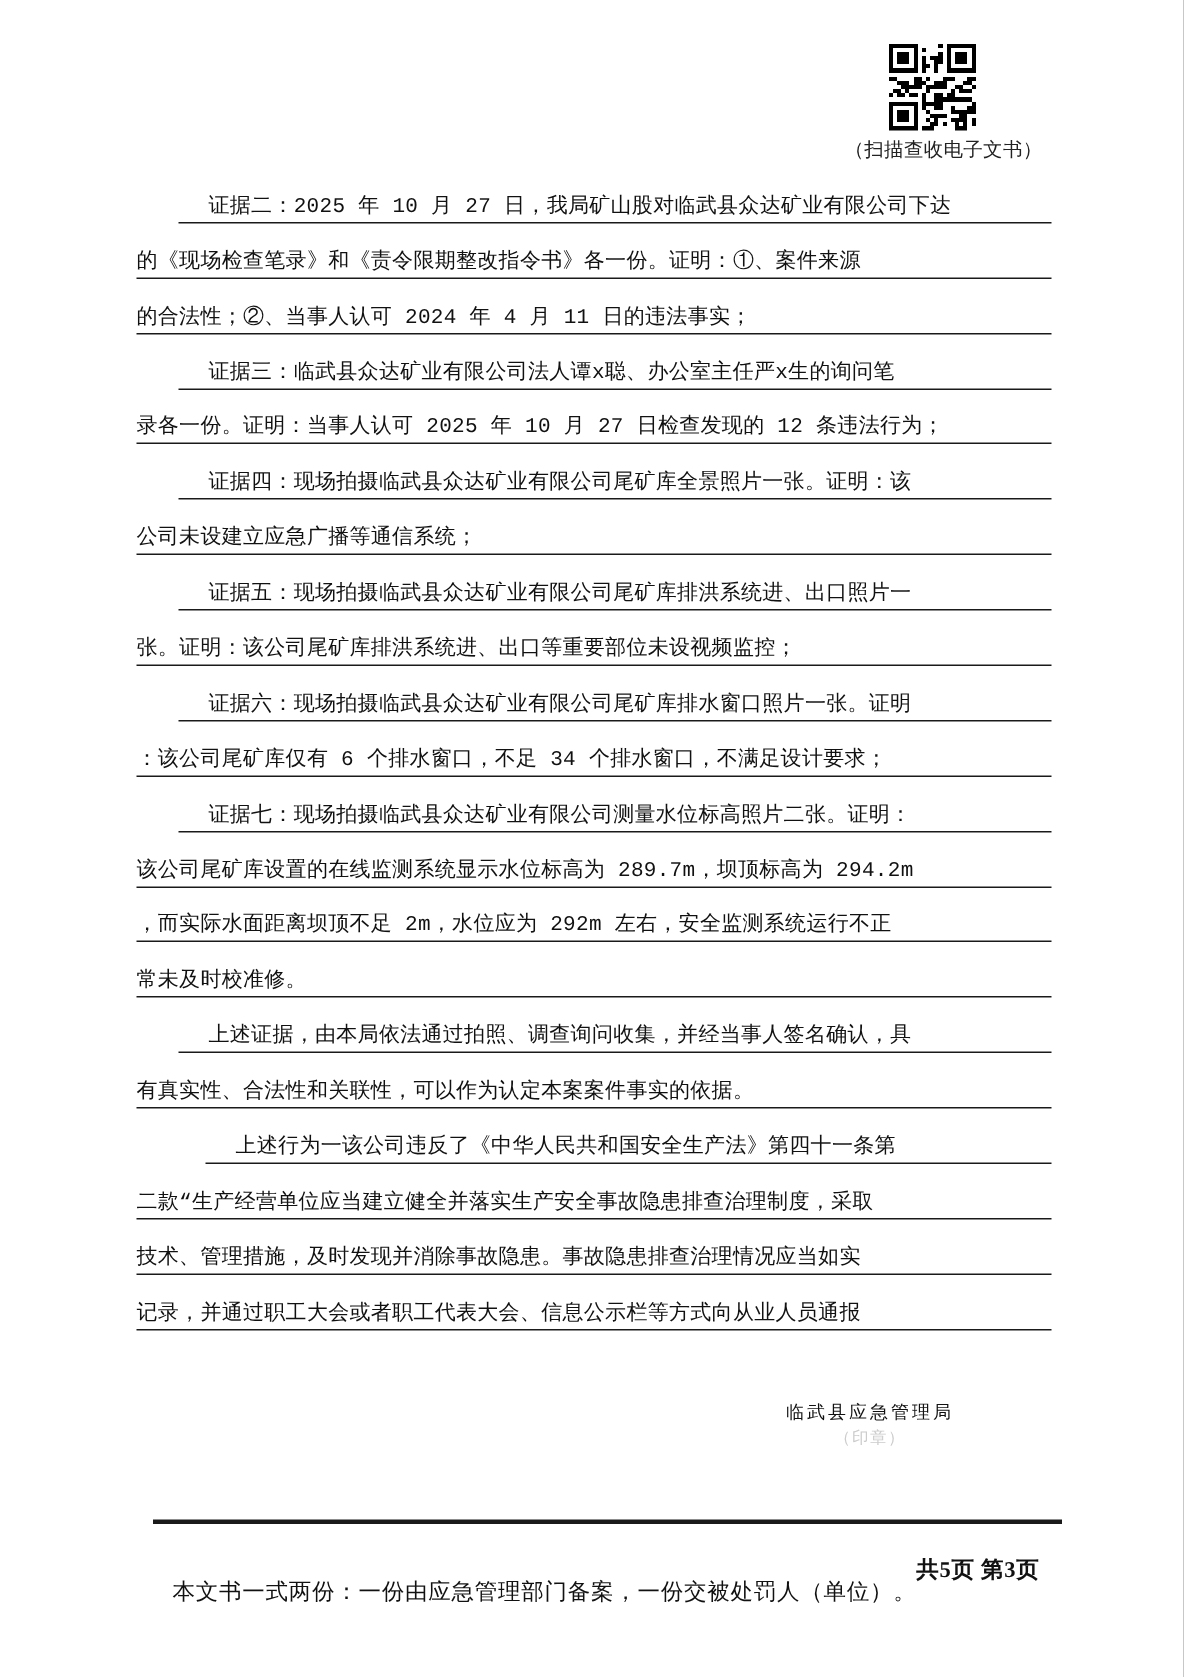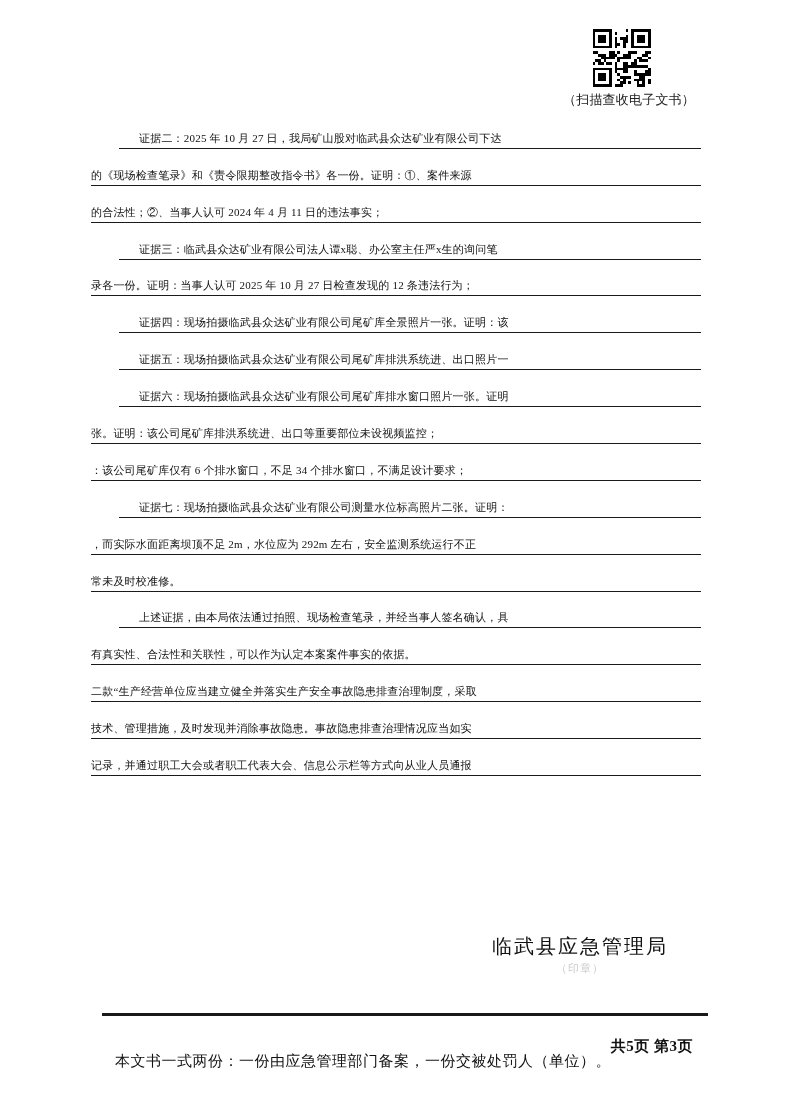--- a/index.html
+++ b/index.html
@@ -27,32 +27,32 @@
   }
   
   .body-lines {
     position:absolute; left:91px; top:112px; width:610px;
   }
   .bline {
     height:36.9px;
     border-bottom:1.6px solid #1a1a1a;
     display:flex; align-items:flex-end;
     padding-bottom:2px;
-    font-size:11px;
+    font-size:14px;
     letter-spacing:0.2px;
-    white-space:nowrap; overflow:hidden;
+    white-space:nowrap; overflow:hidden;font-family:Liberation Mono, monospace;
   }
   .bline.first  { margin-left:28px; padding-left:20px; }
   .bline.first2 { margin-left:46px; padding-left:20px; }
   
   .signature {
     position:absolute; left:455px; top:933px; width:250px;
     text-align:center;
   }
-  .sig-agency { font-size:20px; letter-spacing:2px; }
+  .sig-agency { font-size:12px; letter-spacing:2px; }
   .sig-seal   { font-size:11px; color:#cccccc; margin-top:1px; letter-spacing:1px; }
   .sig-date   { font-size:17px; margin-top:4px; letter-spacing:1px; }
   
   .footer-rule {
     position:absolute; left:102px; top:1013px;
     width:606px; height:3px; background:#1a1a1a;
   }
   .footer-note {
     position:absolute; left:115px; top:1052px;
     font-size:15px; letter-spacing:0.5px;
@@ -205,29 +205,32 @@
   </div>
   <div class="qr-caption">（扫描查收电子文书）</div>
 
   <div class="body-lines">
     <div class="bline first">证据二：2025 年 10 月 27 日，我局矿山股对临武县众达矿业有限公司下达</div>
     <div class="bline">的《现场检查笔录》和《责令限期整改指令书》各一份。证明：①、案件来源</div>
     <div class="bline">的合法性；②、当事人认可 2024 年 4 月 11 日的违法事实；</div>
     <div class="bline first">证据三：临武县众达矿业有限公司法人谭x聪、办公室主任严x生的询问笔</div>
     <div class="bline">录各一份。证明：当事人认可 2025 年 10 月 27 日检查发现的 12 条违法行为；</div>
     <div class="bline first">证据四：现场拍摄临武县众达矿业有限公司尾矿库全景照片一张。证明：该</div>
+    <div class="bline">公司未设建立应急广播等通信系统；</div>
     <div class="bline first">证据五：现场拍摄临武县众达矿业有限公司尾矿库排洪系统进、出口照片一</div>
+    <div class="bline">张。证明：该公司尾矿库排洪系统进、出口等重要部位未设视频监控；</div>
     <div class="bline first">证据六：现场拍摄临武县众达矿业有限公司尾矿库排水窗口照片一张。证明</div>
-    <div class="bline">张。证明：该公司尾矿库排洪系统进、出口等重要部位未设视频监控；</div>
     <div class="bline">：该公司尾矿库仅有 6 个排水窗口，不足 34 个排水窗口，不满足设计要求；</div>
     <div class="bline first">证据七：现场拍摄临武县众达矿业有限公司测量水位标高照片二张。证明：</div>
+    <div class="bline">该公司尾矿库设置的在线监测系统显示水位标高为 289.7m，坝顶标高为 294.2m</div>
     <div class="bline">，而实际水面距离坝顶不足 2m，水位应为 292m 左右，安全监测系统运行不正</div>
     <div class="bline">常未及时校准修。</div>
-    <div class="bline first">上述证据，由本局依法通过拍照、现场检查笔录，并经当事人签名确认，具</div>
+    <div class="bline first">上述证据，由本局依法通过拍照、调查询问收集，并经当事人签名确认，具</div>
     <div class="bline">有真实性、合法性和关联性，可以作为认定本案案件事实的依据。</div>
+    <div class="bline first2">上述行为一该公司违反了《中华人民共和国安全生产法》第四十一条第</div>
     <div class="bline">二款“生产经营单位应当建立健全并落实生产安全事故隐患排查治理制度，采取</div>
     <div class="bline">技术、管理措施，及时发现并消除事故隐患。事故隐患排查治理情况应当如实</div>
     <div class="bline">记录，并通过职工大会或者职工代表大会、信息公示栏等方式向从业人员通报</div>
   </div>
 
   <div class="signature">
     <div class="sig-agency">临武县应急管理局</div>
     <div class="sig-seal">（印章）</div>
   </div>
 

